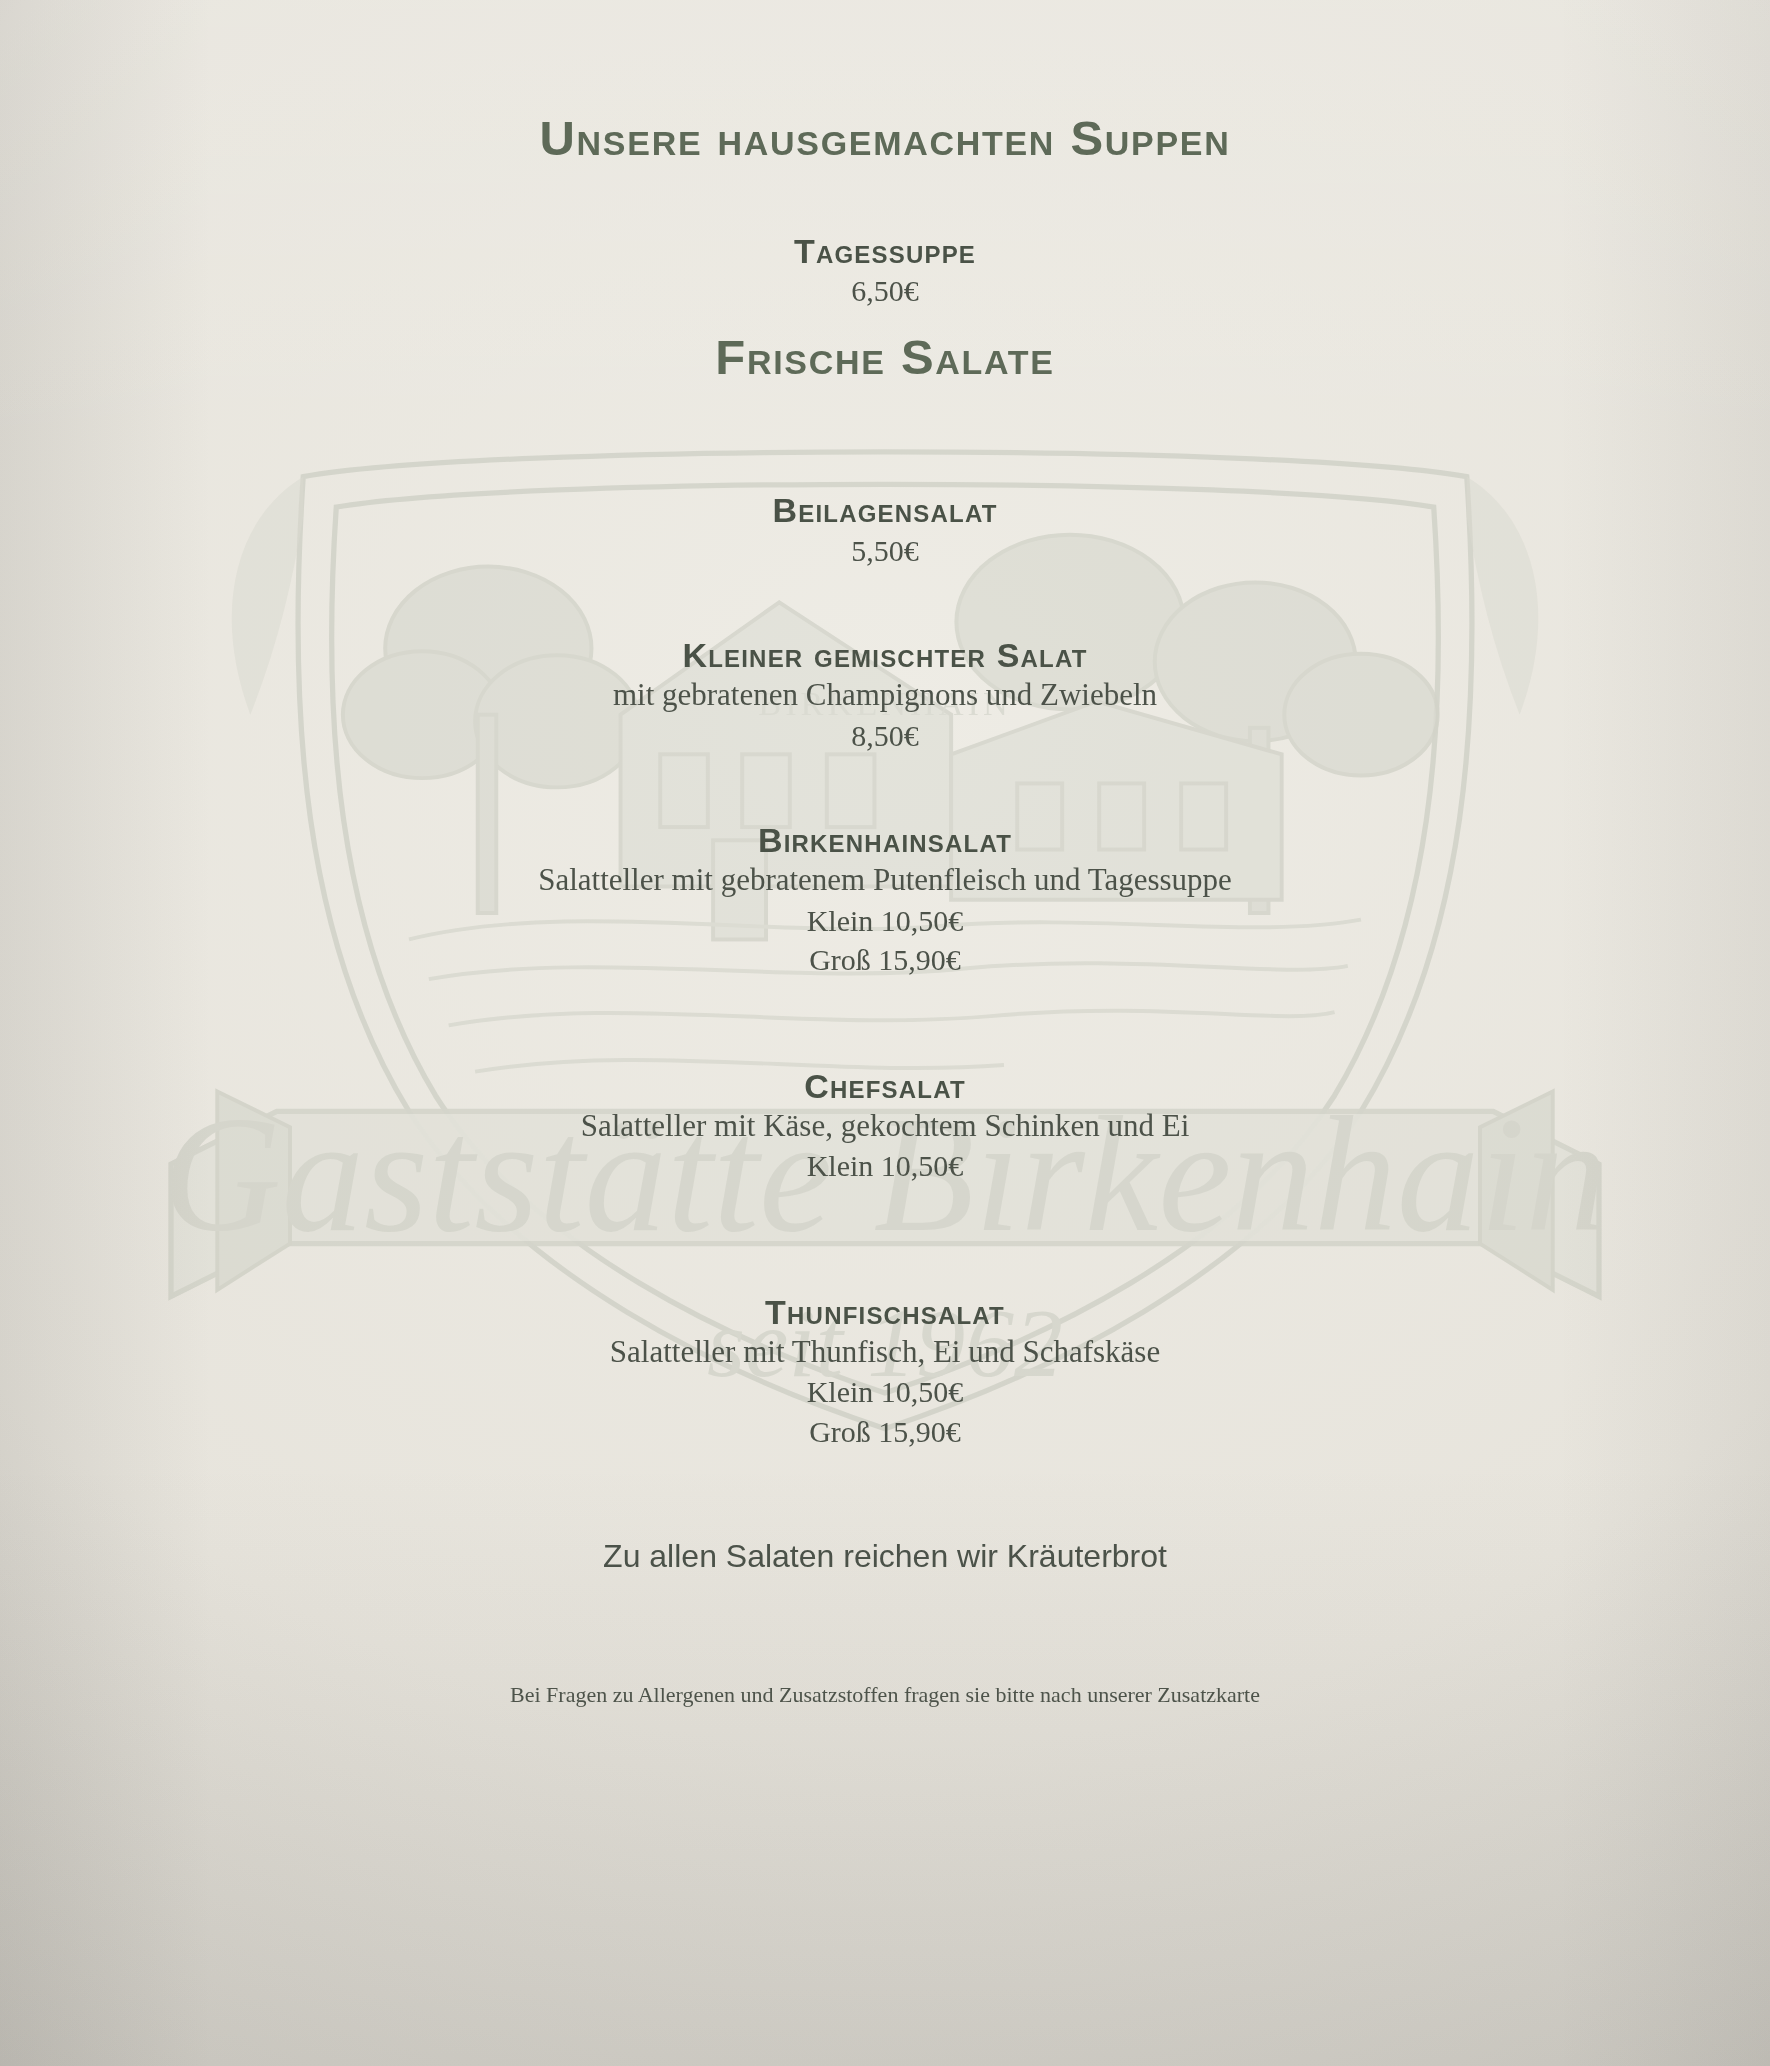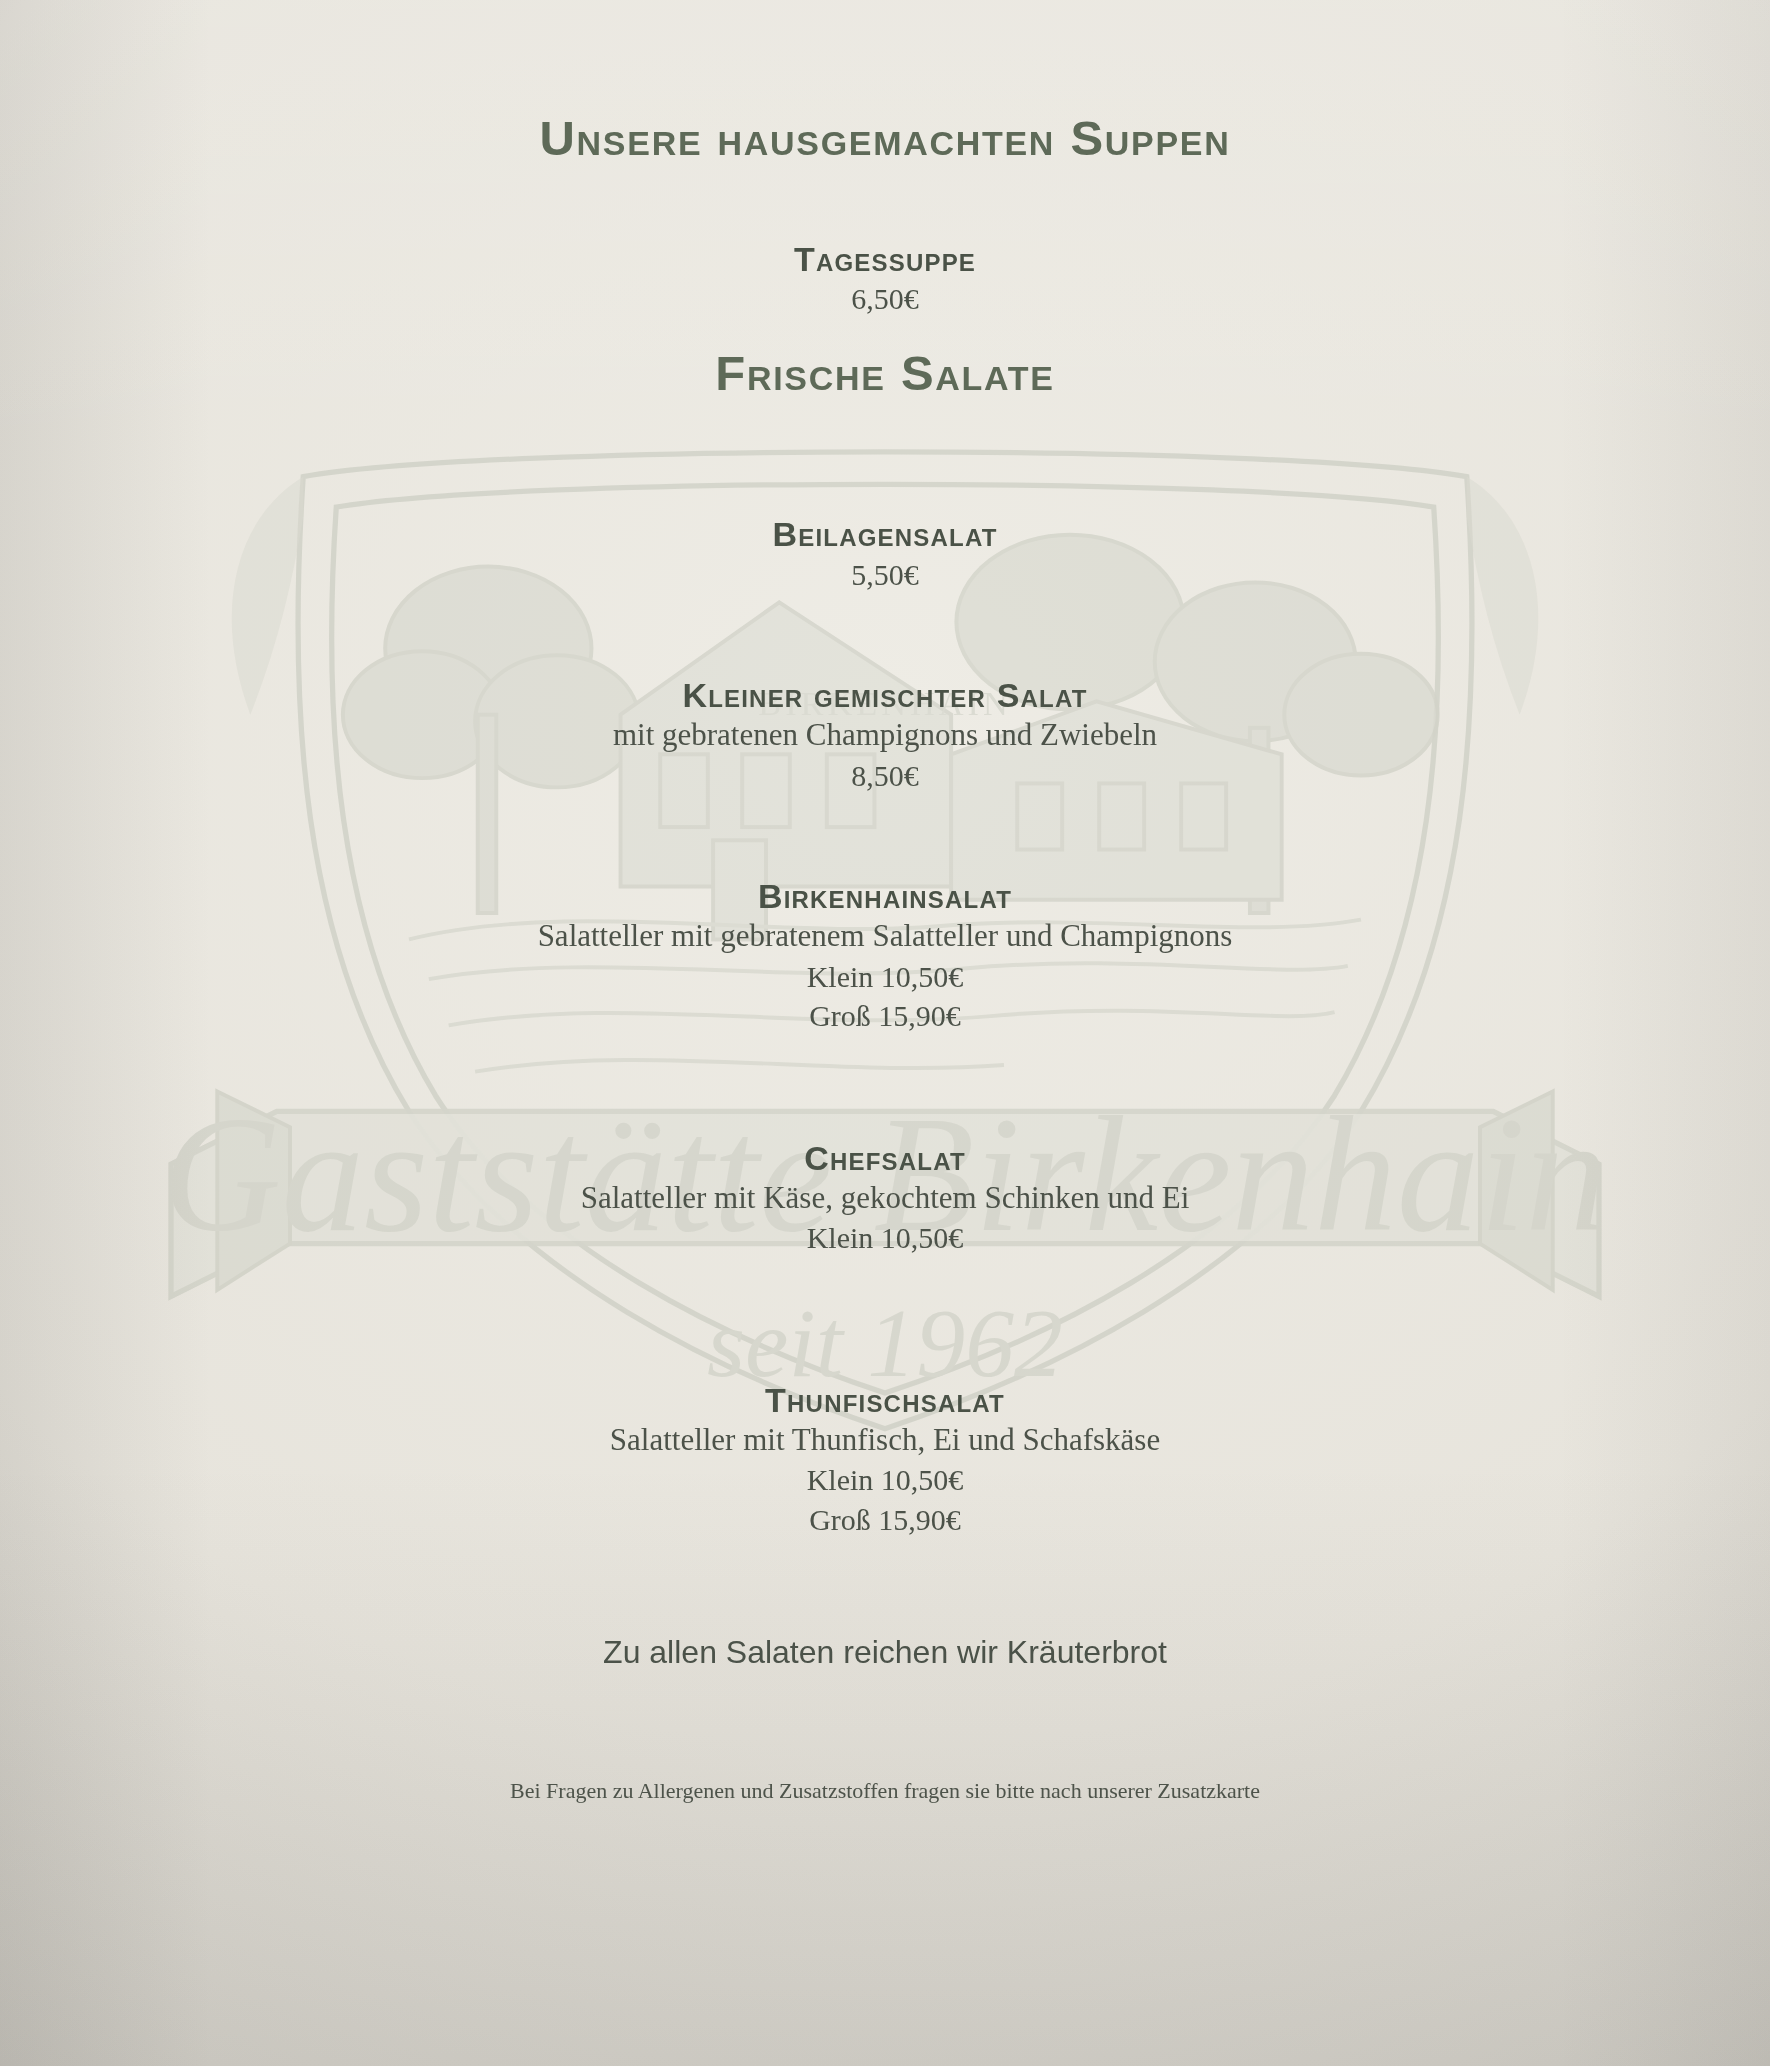--- a/index.html
+++ b/index.html
@@ -63,21 +63,21 @@
     color: #5e6a58;
     text-transform: uppercase;
     font-variant: small-caps;
     line-height: 1.1;
   }
   .section-title.smallcaps {
     text-transform: none;
     font-variant: small-caps;
   }
 
-  .item { margin: 8px; }
+  .item { margin: 0; }
 
   .item-name {
     font-family: "Liberation Sans", sans-serif;
     font-weight: bold;
     font-size: 34px;
     letter-spacing: 1.2px;
     font-variant: small-caps;
     color: #4a5247;
     line-height: 1.15;
   }
@@ -206,21 +206,21 @@
     <div class="item">
       <div class="item-name">Kleiner gemischter Salat</div>
       <div class="item-desc">mit gebratenen Champignons und Zwiebeln</div>
       <div class="item-price">8,50€</div>
     </div>
 
     <div class="sp-160"></div>
 
     <div class="item">
       <div class="item-name">Birkenhainsalat</div>
-      <div class="item-desc">Salatteller mit gebratenem Salatteller und Champignons</div>
+      <div class="item-desc">Salatteller mit gebratenem Putenfleisch und Tagessuppe</div>
       <div class="item-price">Klein 10,50€</div>
       <div class="item-price">Groß 15,90€</div>
     </div>
 
     <div class="sp-210"></div>
 
     <div class="item">
       <div class="item-name">Chefsalat</div>
       <div class="item-desc">Salatteller mit Käse, gekochtem Schinken und Ei</div>
       <div class="item-price">Klein 10,50€</div>

